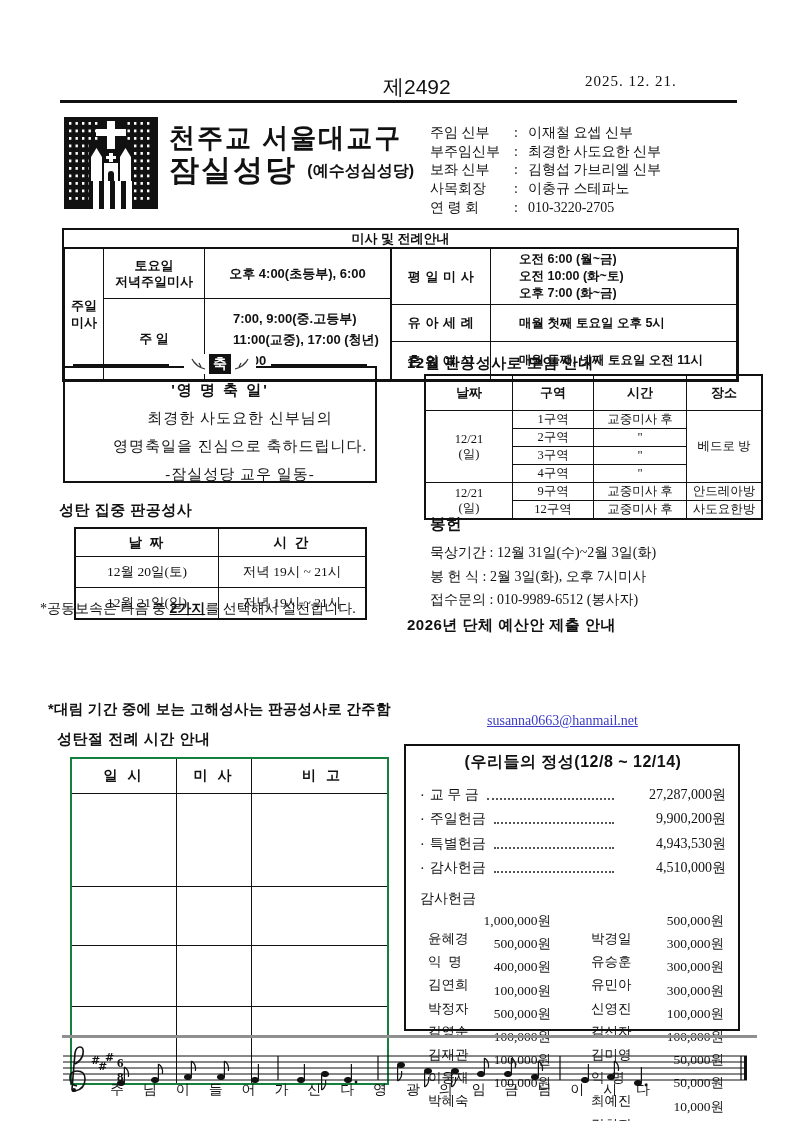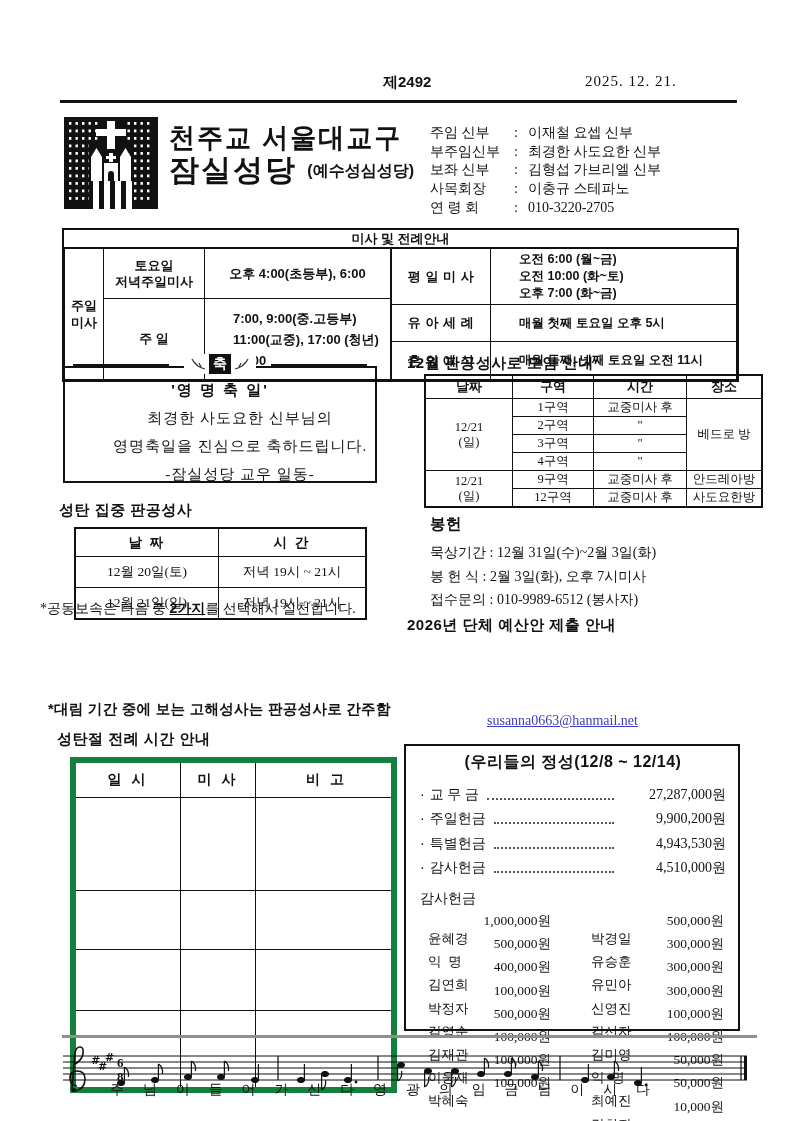--- a/index.html
+++ b/index.html
@@ -5,21 +5,21 @@
   html,body{margin:0;padding:0;background:#e8e8e8;}
   .page{position:relative;width:793px;height:1121px;margin:0 auto;background:#ffffff;
         font-family:"Liberation Serif","DejaVu Serif",serif;color:#111;overflow:hidden;}
   .abs{position:absolute;}
   .pre{white-space:pre-line;}
   .bd{font-weight:bold;font-family:"Liberation Sans","DejaVu Sans",sans-serif;}
   .sm{font-size:12px;}
   .h{font-family:"Liberation Sans","DejaVu Sans",sans-serif;font-weight:bold;font-size:15px;letter-spacing:0.5px;}
 
   
-  .issue-no{left:383px;top:73px;font-size:15px;font-weight:bold;font-family:"Liberation Sans","DejaVu Sans",sans-serif;}
+  .issue-no{left:383px;top:73px;font-size:21px;font-weight:normal;font-family:"Liberation Sans","DejaVu Sans",sans-serif;}
   .issue-date{left:585px;top:73px;font-size:15px;letter-spacing:1px;}
   .rule-top{left:60px;top:100px;width:677px;height:3px;background:#111;}
 
   
   .logo{left:64px;top:117px;width:94px;height:98px;}
   .mast-t1{left:169px;top:121px;font-size:26px;font-weight:bold;letter-spacing:2px;
            font-family:"Liberation Sans","DejaVu Sans",sans-serif;transform:scaleY(1.05);}
   .mast-t2{left:169px;top:150px;font-size:30px;font-weight:bold;letter-spacing:2px;
            font-family:"Liberation Sans","DejaVu Sans",sans-serif;}
   .mast-t2 .suffix{font-size:16px;letter-spacing:0;vertical-align:4px;}
@@ -60,21 +60,21 @@
         font-family:"Liberation Sans","DejaVu Sans",sans-serif;}
   .feast .ftitle{margin-top:13px;font-size:15px;font-weight:bold;letter-spacing:2px;
         font-family:"Liberation Sans","DejaVu Sans",sans-serif;}
   .feast .fl{font-size:15px;margin-top:9px;letter-spacing:1px;margin-left:40px;}
 
   
   .mens-h{left:407px;top:354px;}
   .mens{left:424px;top:374px;}
   .mens table{border-collapse:collapse;border:2px solid #111;}
   .mens th{border:1px solid #111;font-family:"Liberation Sans","DejaVu Sans",sans-serif;
-           font-size:13px;padding:2px 4px;height:18px;}
+           font-size:13px;padding:8px 4px;height:18px;}
   .mens td{border:1px solid #111;font-size:12.5px;text-align:center;padding:0 4px;height:17px;line-height:15px;}
   .mens .c1{width:78px;} .mens .c2{width:72px;} .mens .c3{width:84px;} .mens .c4{width:66px;}
 
   
   .conf-h{left:59px;top:501px;}
   .conf{left:74px;top:527px;}
   .conf table{border-collapse:collapse;border:2px solid #111;}
   .conf th{border:1px solid #111;font-family:"Liberation Sans","DejaVu Sans",sans-serif;
            font-size:13.5px;height:25px;letter-spacing:2px;}
   .conf td{border:1px solid #111;font-size:13.5px;text-align:center;height:28px;}
@@ -82,21 +82,21 @@
   .conf-note{left:40px;top:597px;font-size:14px;line-height:22.5px;width:360px;}
   .conf-note .em{font-weight:bold;text-decoration:underline;font-family:"Liberation Sans","DejaVu Sans",sans-serif;}
   .conf-note .item{padding-left:15px;}
   .conf-note .item.ind{padding-left:110px;}
   .conf-warning{left:48px;top:700px;font-size:14.5px;font-weight:bold;
         font-family:"Liberation Sans","DejaVu Sans",sans-serif;letter-spacing:0.3px;}
 
   
   .xmas-h{left:57px;top:730px;}
   .xmas{left:70px;top:757px;}
-  .xmas table{border-collapse:collapse;border:6px solid #15803d;}
+  .xmas table{border-collapse:collapse;border:2px solid #15803d;}
   .xmas th{border:1px solid #111;font-family:"Liberation Sans","DejaVu Sans",sans-serif;
            font-size:14px;height:32px;letter-spacing:3px;}
   .xmas td{border:1px solid #111;font-size:12.5px;vertical-align:middle;padding:6px 4px;}
   .xmas .c1{width:96px;text-align:center;} .xmas .c2{width:66px;text-align:center;} .xmas .c3{width:124px;padding-left:7px;}
   .xmas .cl{line-height:19px;}
   .xmas tr:nth-child(2) td{height:80px;}
   .xmas tr:nth-child(3) td{height:46px;}
   .xmas tr:nth-child(4) td{height:48px;}
   .xmas tr:nth-child(5) td{height:64px;}
   .xmas .bd{font-size:13px;}

